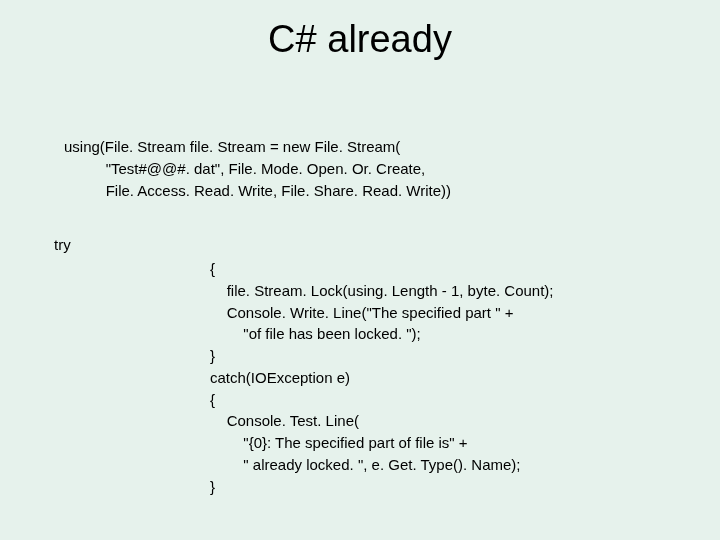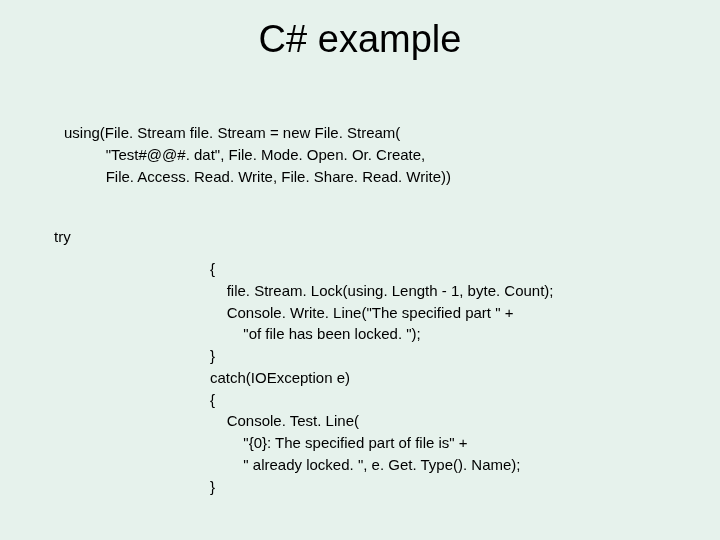--- a/index.html
+++ b/index.html
@@ -22,47 +22,47 @@
     position: absolute;
     top: 18px;
     left: 0;
     width: 100%;
     text-align: center;
     font-size: 38px;
     font-weight: 400;
   }
   .block1 {
     position: absolute;
-    top: 122px;
+    top: 136px;
     left: 64px;
     font-size: 15px;
     line-height: 1.45;
     white-space: pre;
   }
   .try {
     position: absolute;
-    top: 228px;
+    top: 236px;
     left: 54px;
     font-size: 15px;
   }
   .block2 {
     position: absolute;
     top: 258px;
     left: 210px;
     font-size: 15px;
     line-height: 1.45;
     white-space: pre;
   }
 </style>
 </head>
 <body>
 
 <div class="slide">
 
-  <div class="title">C# example</div>
+  <div class="title">C# already</div>
 
   <div class="block1"><span>using(File. Stream file. Stream = new File. Stream(</span>
 <span>          "Test#@@#. dat", File. Mode. Open. Or. Create,</span>
 <span>          File. Access. Read. Write, File. Share. Read. Write))</span></div>
 
   <div class="try">try</div>
 
   <div class="block2"><span>{</span>
 <span>    file. Stream. Lock(using. Length - 1, byte. Count);</span>
 <span>    Console. Write. Line("The specified part " +</span>

